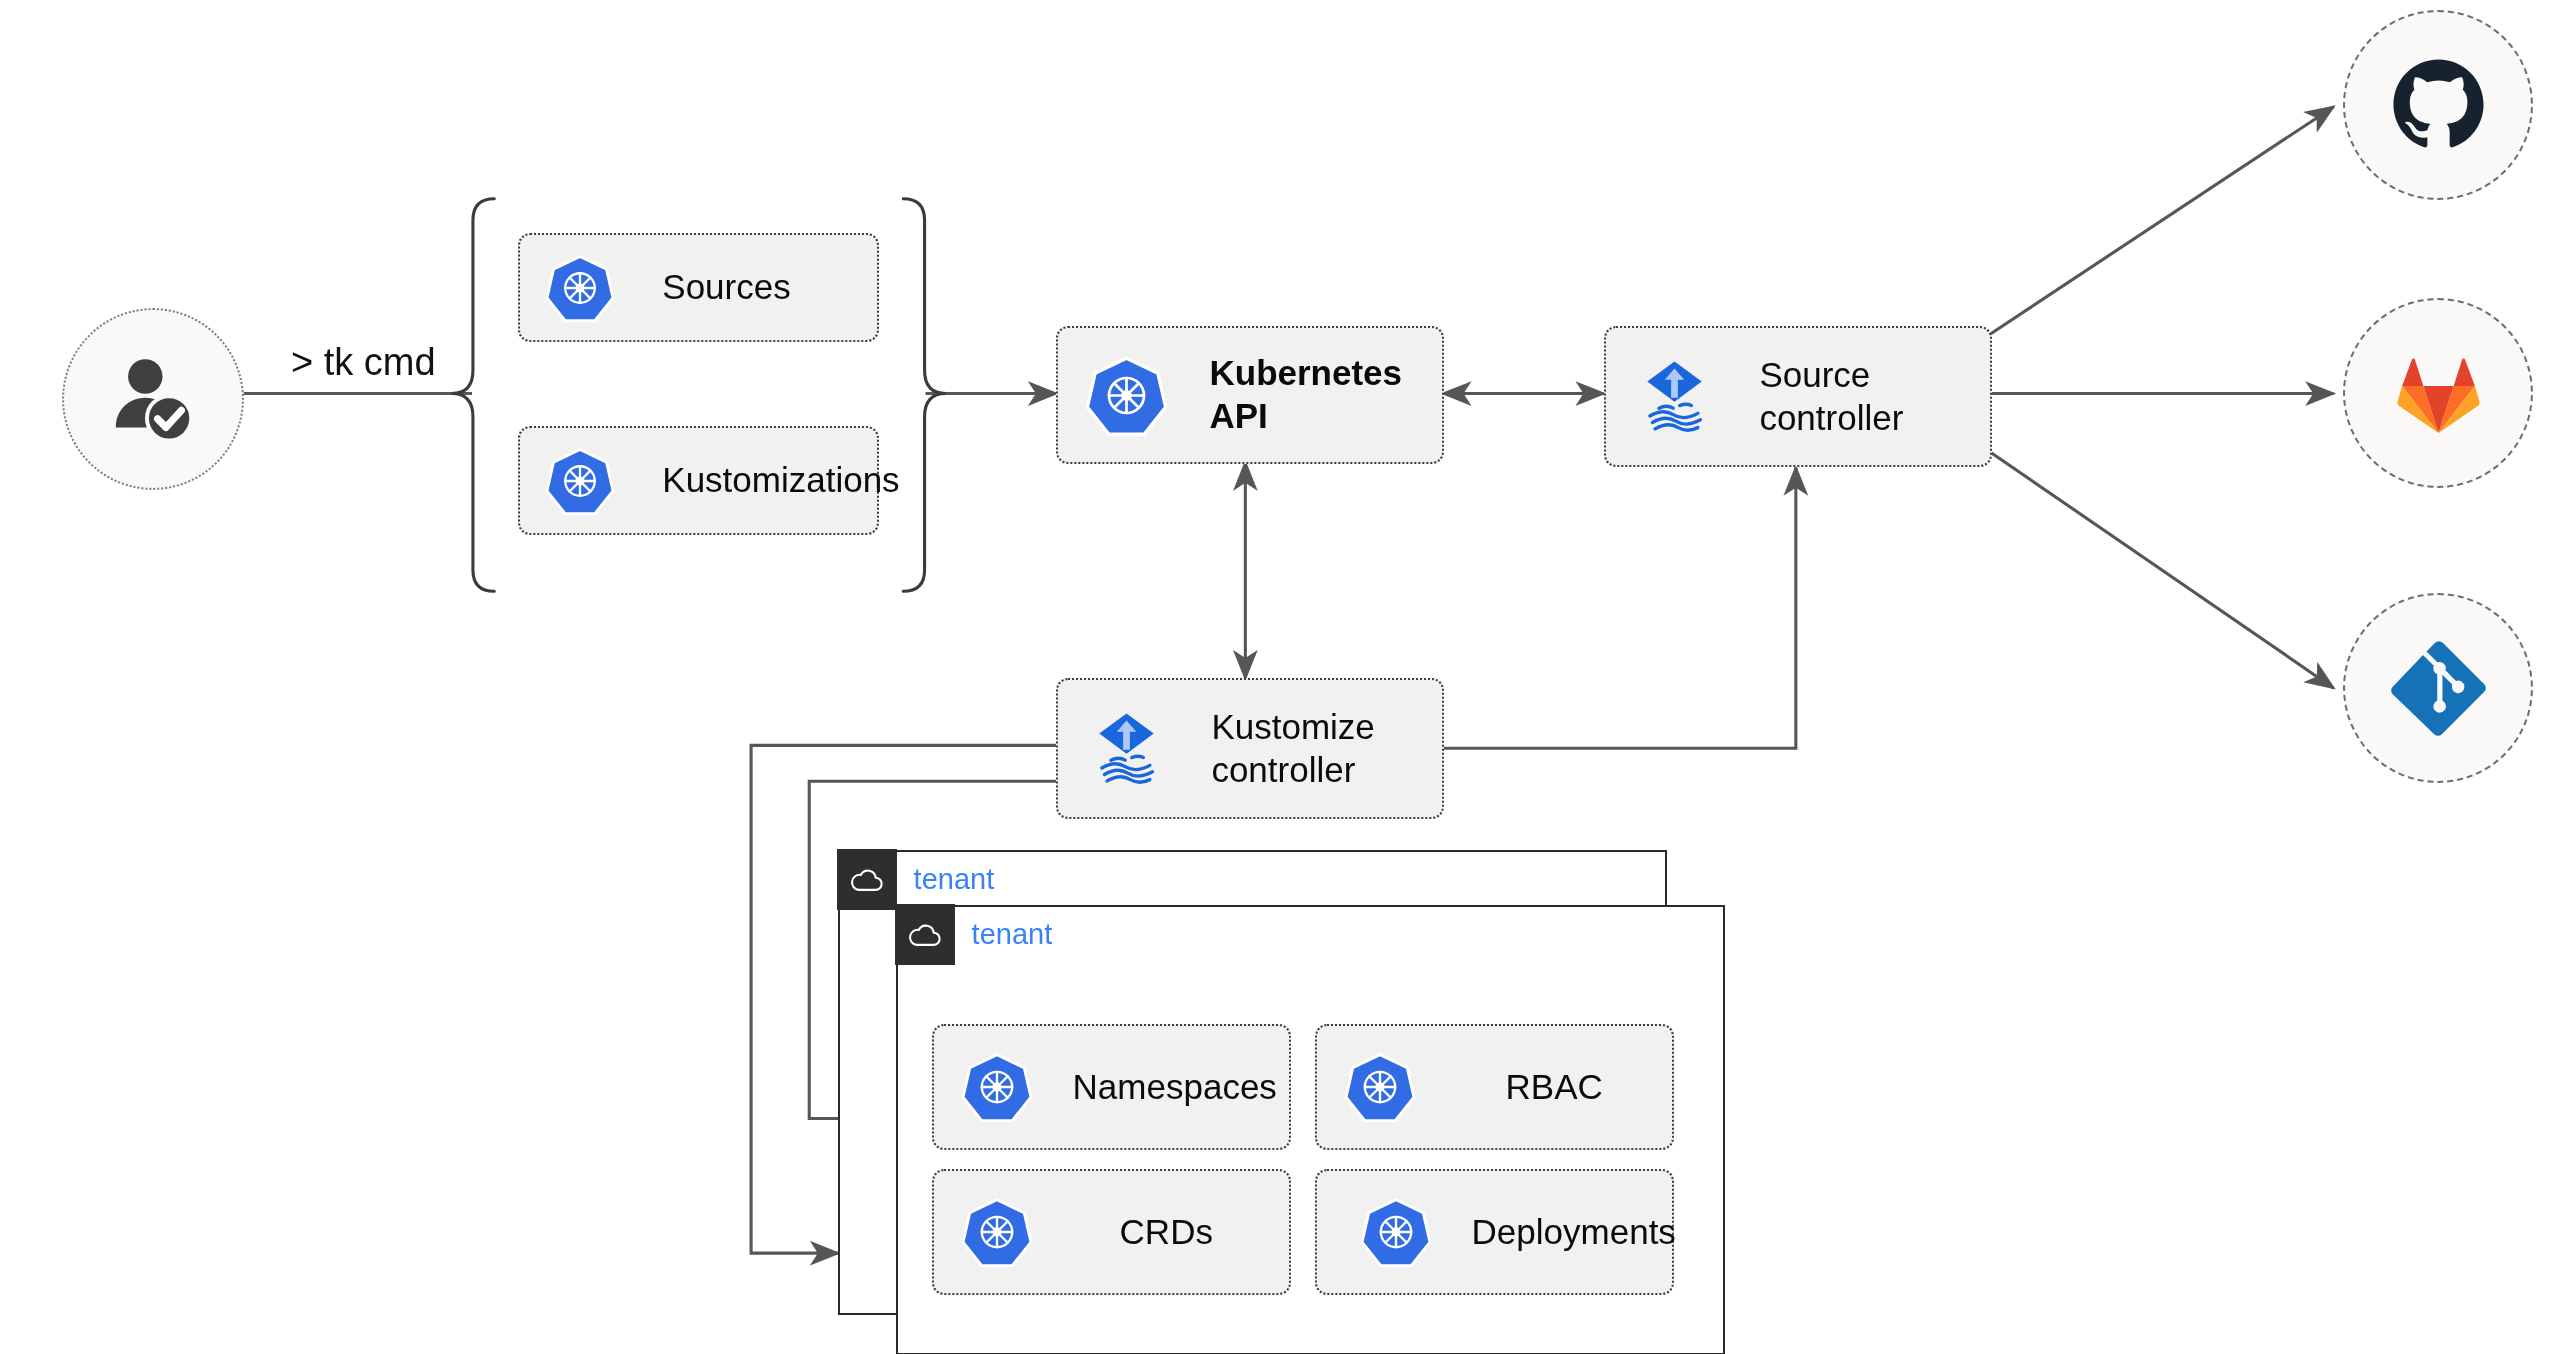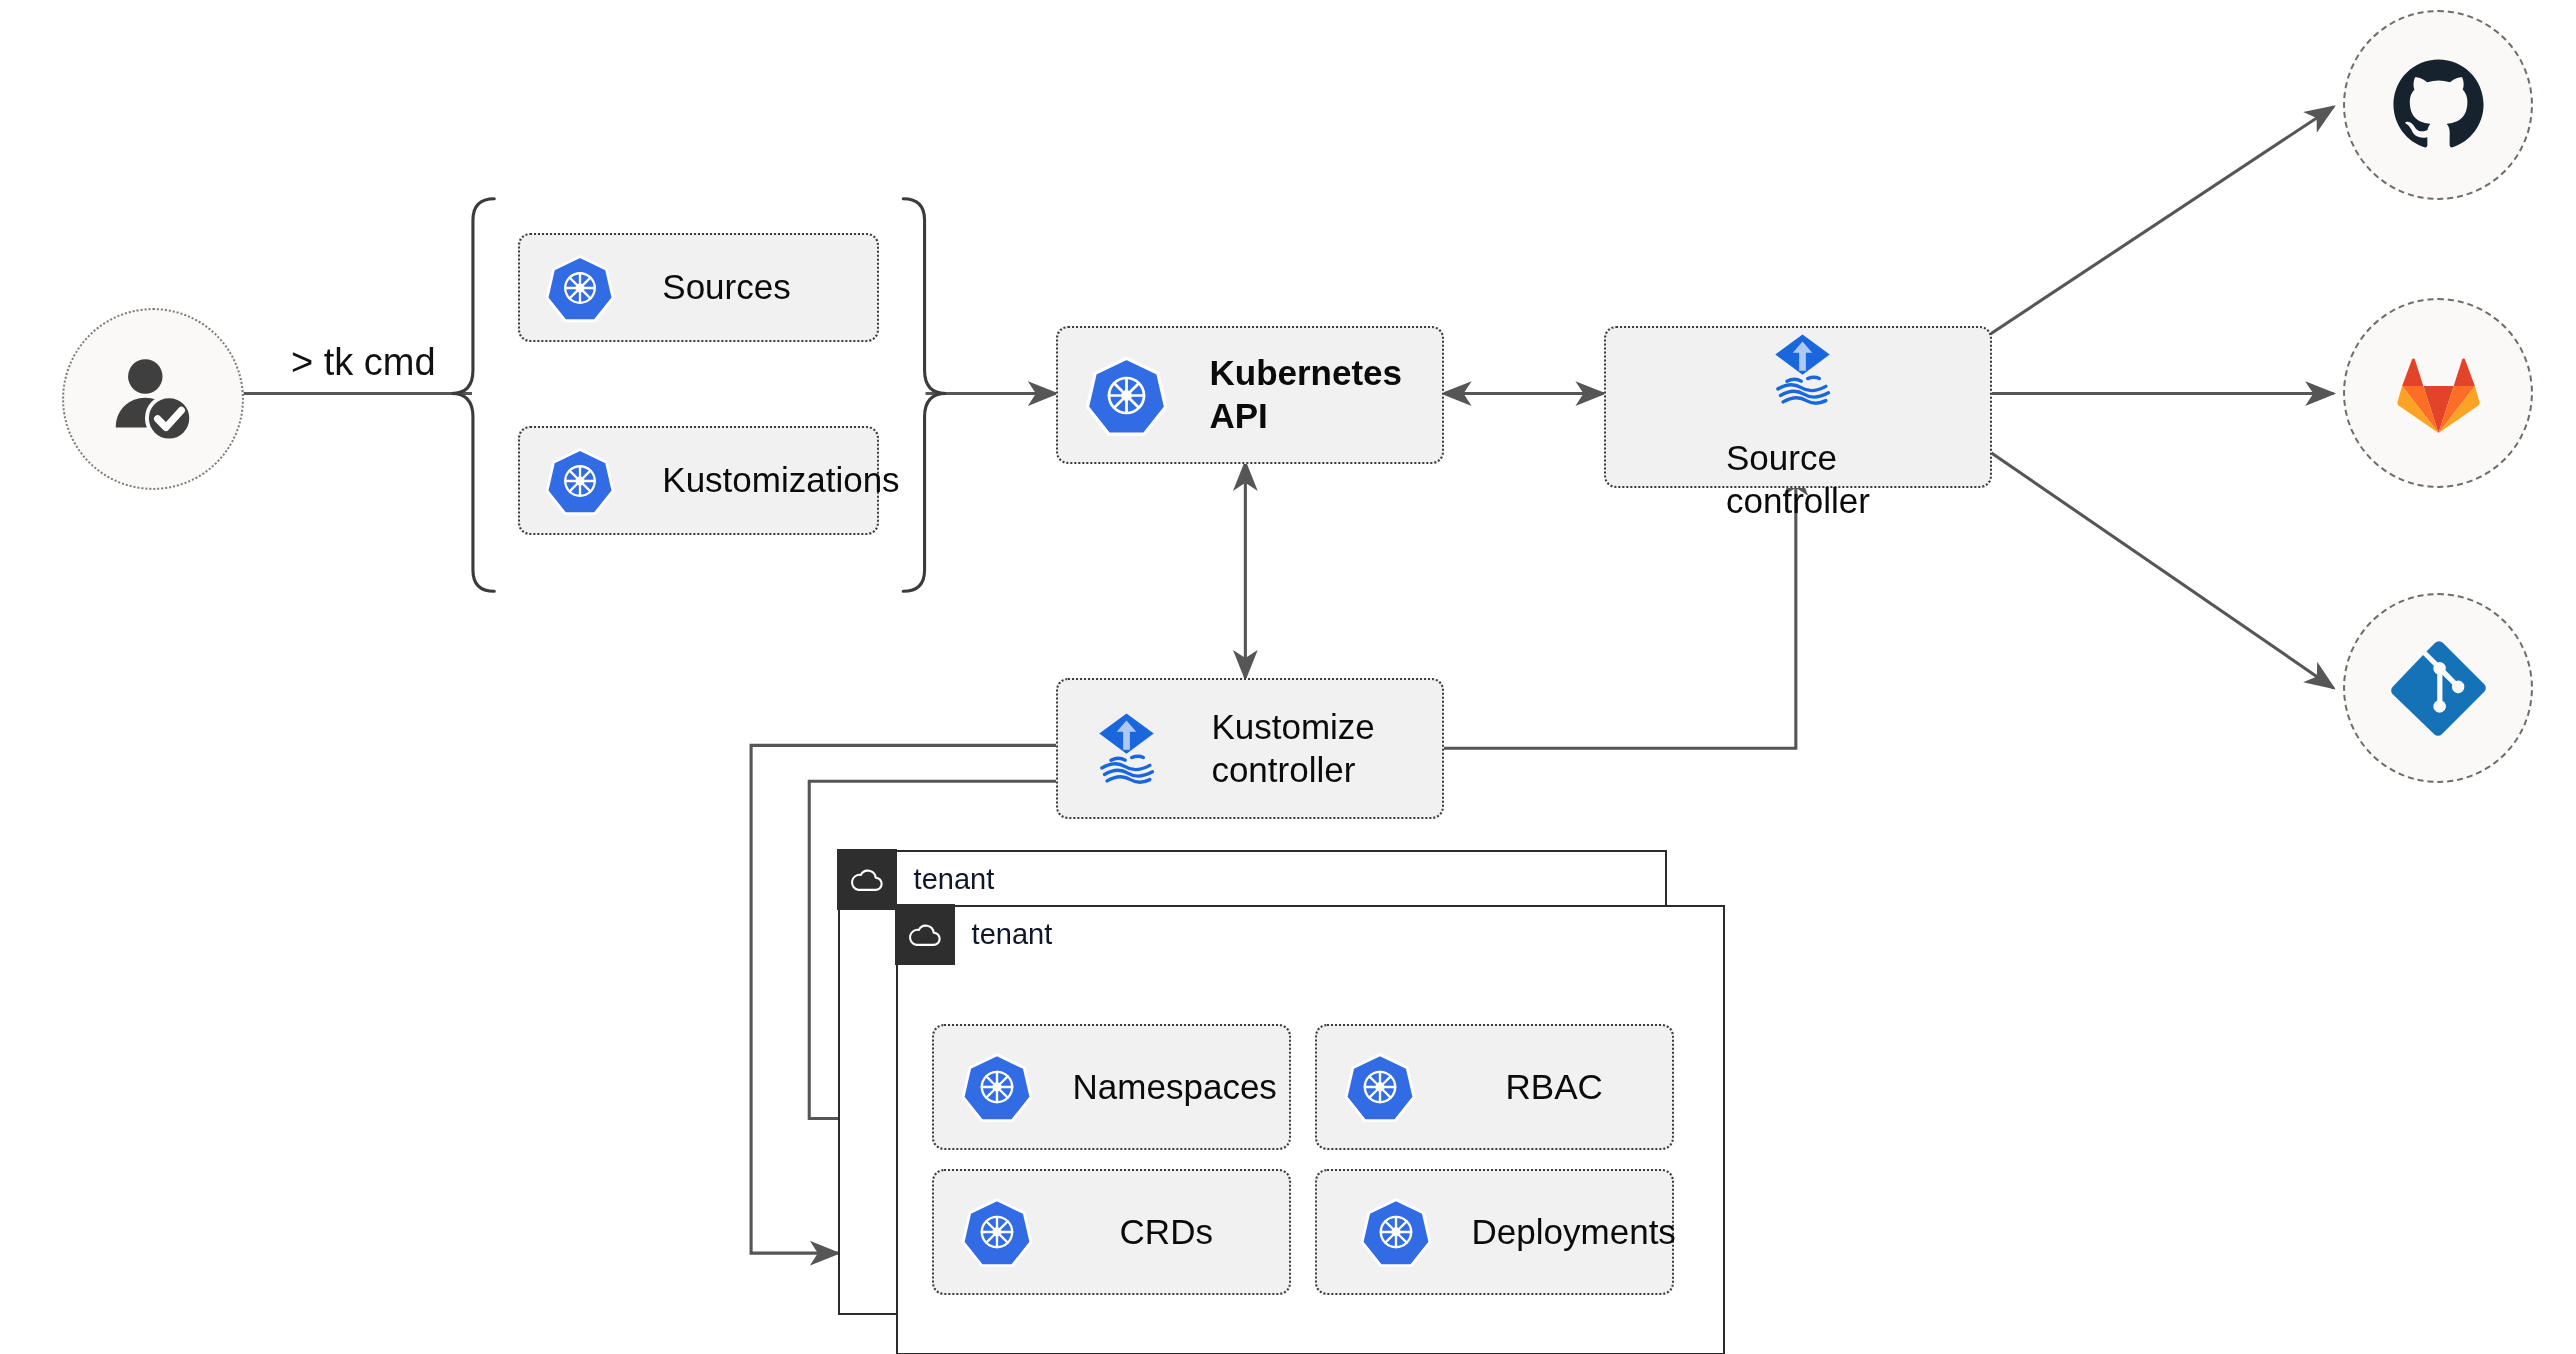--- a/index.html
+++ b/index.html
@@ -28,21 +28,21 @@
     position:absolute;box-sizing:border-box;
     background:#ffffff;border:2.9px solid #2b2b2b;
   }
   .tenant-tab{
     position:absolute;top:-2.9px;left:-2.9px;height:61px;
     background:#2e2e2e;display:flex;align-items:center;
   }
   .tenant-tab .cloud{width:60px;display:flex;align-items:center;justify-content:center;}
   .tenant-title{
     position:absolute;top:-2.9px;left:60px;height:61px;display:flex;align-items:center;
-    font-size:29px;color:#0f172a;padding-left:13.6px;
+    font-size:29px;color:#3b82f6;padding-left:13.6px;
   }
 
   .ico{flex:0 0 auto;display:flex;align-items:center;justify-content:center;}
 
   
   .freetext{position:absolute;font-size:38px;color:#111;white-space:nowrap;}
 </style>
 </head>
 <body>
 
@@ -138,21 +138,21 @@
           <circle cx="32" cy="32" r="13.5"></circle>
           <circle cx="32" cy="32" r="3.1" fill="#ffffff"></circle>
           <path d="M32 18.5 L32 28.9 M32 35.1 L32 45.5 M18.5 32 L28.9 32 M35.1 32 L45.5 32"></path>
           <path d="M22.5 22.5 L28.9 28.9 M35.1 35.1 L41.5 41.5 M41.5 22.5 L35.1 28.9 M28.9 35.1 L22.5 41.5"></path>
         </g>
       </svg>
     </span>
     <span class="lbl">Kubernetes API</span>
   </div>
 
-  <div class="card" style="left:1604px;top:326px;width:388px;height:162px;flex-direction:column;">
+  <div class="card" style="left:1604px;top:326px;width:388px;height:141px;">
     <span class="ico" style="margin:0 17.4px 0 27px;">
       <svg width="83" height="83" viewBox="0 0 64 64">
         <path d="M32 5 L53 20.5 L32 36 L11 20.5 Z" fill="#1a67dd"></path>
         <path d="M32 10.5 L39.5 19 L34.6 19 L34.6 33 L29.4 33 L29.4 19 L24.5 19 Z" fill="#aec9f5"></path>
         <g stroke="#1a67dd" stroke-width="2.6" fill="none" stroke-linecap="round">
           <path d="M13 47 Q23 41 31 46 Q39 51 50 45"></path>
           <path d="M15 52 Q25 46 33 51 Q41 56 52 50"></path>
           <path d="M17 57 Q27 51 35 56 Q42 60 50 56"></path>
           <path d="M20 41 Q26 38 31 41"></path>
           <path d="M36 39 Q41 37 45 39"></path>

